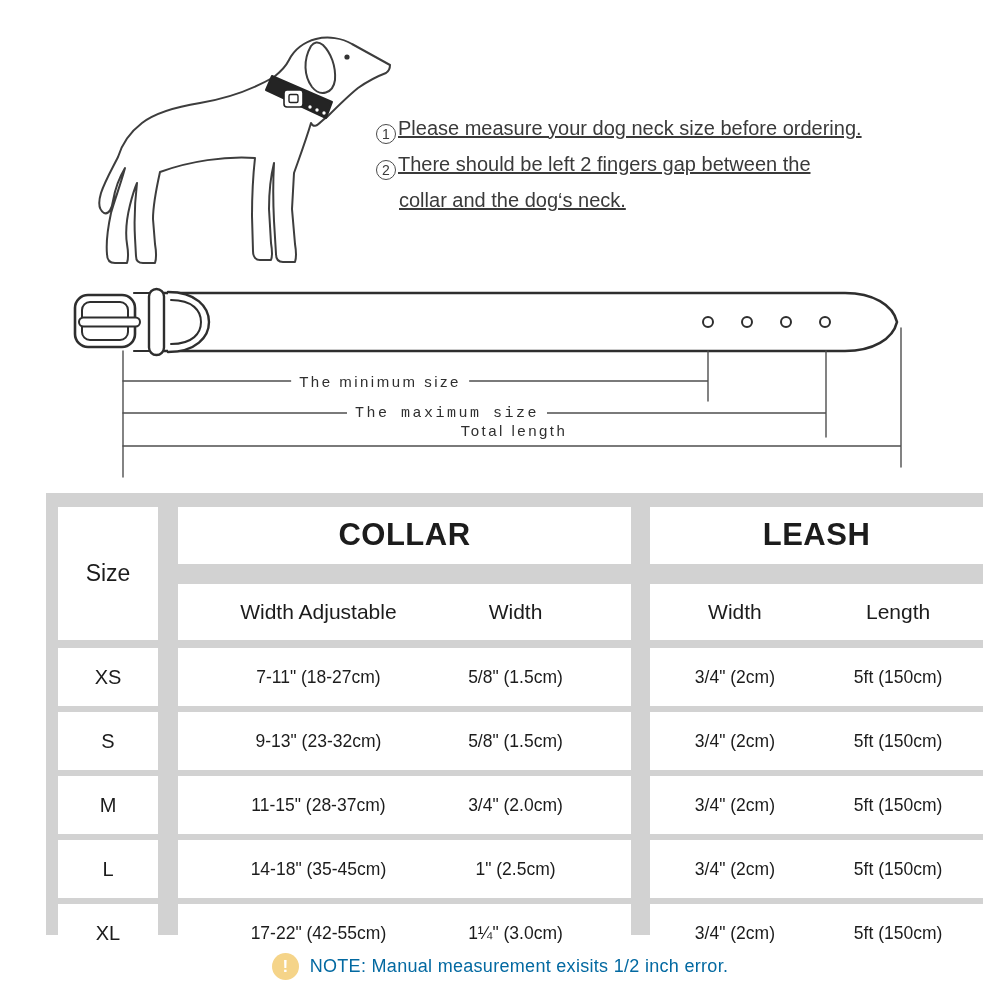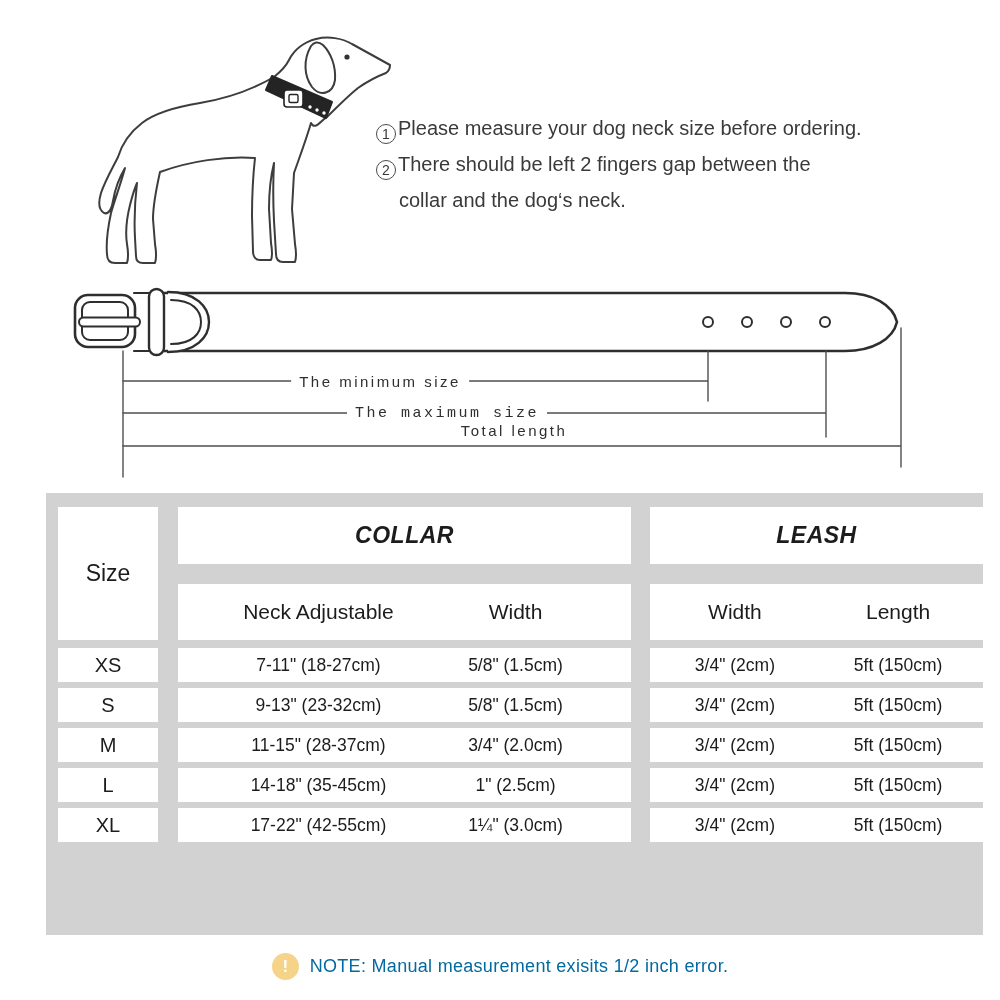--- a/index.html
+++ b/index.html
@@ -6,21 +6,21 @@
   .page {
     position:relative; width:1000px; height:1000px;
     background:#ffffff; overflow:hidden;
     font-family:"Liberation Sans", sans-serif; color:#1c1c1c;
   }
   svg { display:block; }
 
   
   .dog-svg { position:absolute; left:60px; top:10px; }
   .instructions { position:absolute; left:376px; top:110px; width:600px;
-    font-size:20px; line-height:36px; color:#3a3a3a; }
+    font-size:20px; line-height:36px; color:#3a3a3a;text-decoration:underline; }
   .instr-line { white-space:nowrap; }
   .instr-line.indent { margin-left:23px; }
   .circ {
     display:inline-flex; width:20px; height:20px; border:1.6px solid #4a4a4a;
     border-radius:50%; align-items:center; justify-content:center;
     font-size:14px; line-height:1; margin-right:2px; vertical-align:-4px;
     box-sizing:border-box; color:#3a3a3a;
   }
 
   
@@ -33,28 +33,28 @@
   .dim-label.min   { left:380px; top:381px; }
   .dim-label.max   { left:447px; top:413px;font-family:Liberation Mono, monospace; }
   .dim-label.total { left:514px; top:430px; }
 
   
   .size-table {
     position:absolute; left:46px; top:493px; width:937px; height:442px;
     box-sizing:border-box; padding:14px 8px 13px 12px;
   }
   .t-head { display:flex; height:133px; }
-  .t-row  { display:flex; height:34px; margin-top:6px; }
+  .t-row  { display:flex; height:58px; margin-top:6px; }
   .t-row.first { margin-top:8px; }
   .cell { background:#ffffff; display:flex; align-items:center; justify-content:center; }
   .col-size   { width:100px; margin-right:20px; flex:none; }
   .col-collar { width:453px; margin-right:19px; flex:none; }
   .col-leash  { width:333px; flex:none; }
   .group { display:flex; flex-direction:column; background:none; }
-  .group-header { height:63px; margin-bottom:20px; font-size:23px; font-weight:bold; letter-spacing:0.5px;font-style:italic; }
+  .group-header { height:63px; margin-bottom:20px; font-size:31px; font-weight:bold; letter-spacing:0.5px; }
   .sub-row { height:62px; position:relative; font-size:21px; }
   .cell.rel { position:relative; }
   .pos { position:absolute; top:50%; transform:translate(-50%,-50%); white-space:nowrap; }
   .c1 { left:31%; }    
   .c2 { left:74.5%; }  
   .l1 { left:25.5%; }  
   .l2 { left:74.5%; }  
   .size-head { font-size:23px; }
   .size-val  { font-size:20px; }
   .data-cell { font-size:17.5px; }
@@ -146,21 +146,21 @@
   <span class="dim-label min">The minimum size</span>
   <span class="dim-label max">The maximum size</span>
   <span class="dim-label total">Total length</span>
 
   <div class="size-table" id="tableBg" style="background: rgb(210, 210, 210);">
     <div class="t-head">
       <div class="cell col-size size-head">Size</div>
       <div class="group col-collar">
         <div class="cell group-header">COLLAR</div>
         <div class="cell sub-row">
-          <span class="pos c1">Neck Adjustable</span>
+          <span class="pos c1">Width Adjustable</span>
           <span class="pos c2">Width</span>
         </div>
       </div>
       <div class="group col-leash">
         <div class="cell group-header">LEASH</div>
         <div class="cell sub-row">
           <span class="pos l1">Width</span>
           <span class="pos l2">Length</span>
         </div>
       </div>

